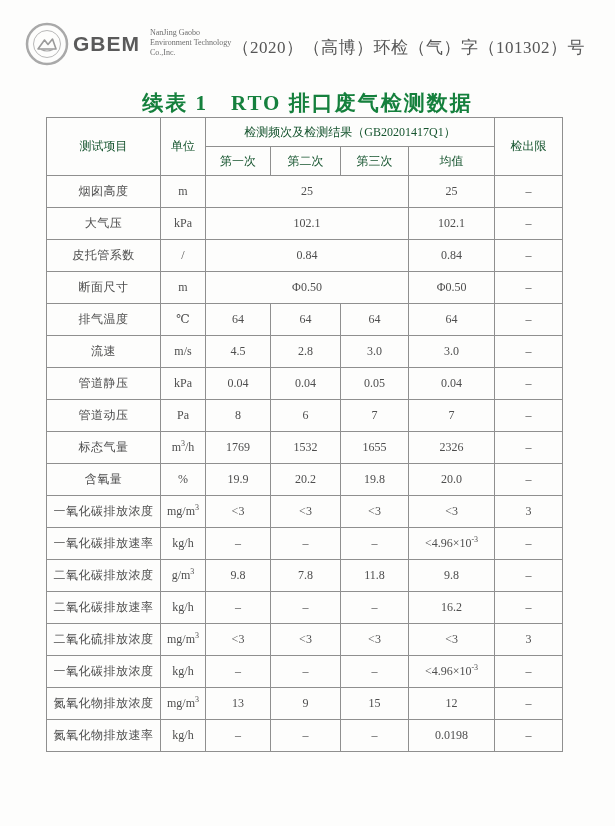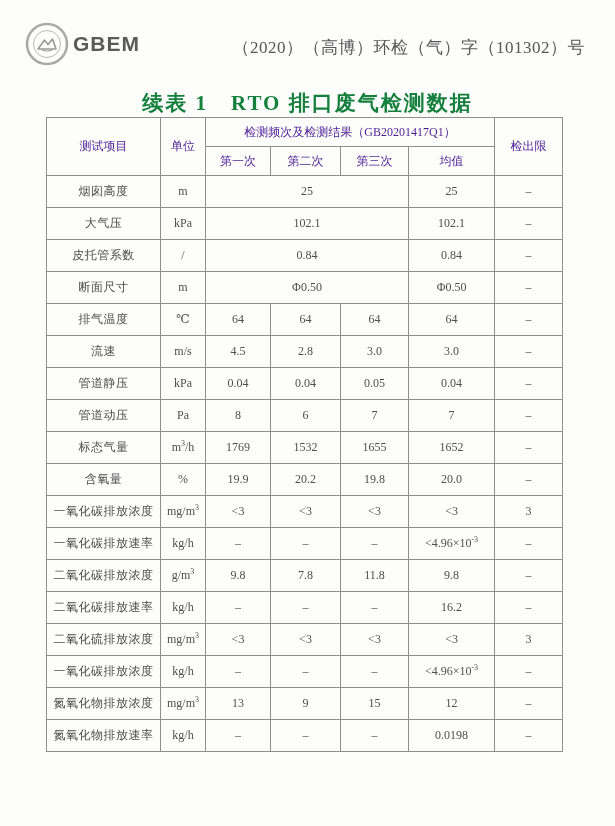--- a/index.html
+++ b/index.html
@@ -68,39 +68,44 @@
     color: #4e4e4e;
   }
   table.report th, table.report td {
     border: 1px solid #8f8f8f;
     text-align: center;
     vertical-align: middle;
     font-weight: normal;
     overflow: hidden;
     white-space: nowrap;
   }
-  table.report thead th { height: 29px; font-size: 12px; color: #4c1d95; }
+  table.report thead th { height: 29px; font-size: 12px; color: #14532d; }
   table.report tbody td { height: 32px; }
   td.c-item { font-size: 12px; letter-spacing: 0.5px; }
   sup { font-size: 8px; line-height: 0; }
 </style>
 </head>
 <body>
 
 <div class="page">
 
   <div class="doc-header">
     <div class="logo-block">
       <svg class="seal" viewBox="0 0 44 44" xmlns="http://www.w3.org/2000/svg">
         <circle cx="22" cy="22" r="20" fill="none" stroke="#a9a9a9" stroke-width="2.5"></circle>
         <circle cx="22" cy="22" r="13.5" fill="none" stroke="#b8b8b8" stroke-width="1"></circle>
         <path d="M13 27 L19.5 18 L23 22.5 L27.5 17 L31 27 Z" fill="none" stroke="#9a9a9a" stroke-width="1.6" stroke-linejoin="round"></path>
         <path d="M16 27.5 Q22 30.5 28 27.5" fill="none" stroke="#a5a5a5" stroke-width="1.2"></path>
       </svg>
       <span class="logo-text">GBEM</span>
+    </div>
+    <div class="company-lines">
+      <div>NanJing Gaobo</div>
+      <div>Environment Technology</div>
+      <div>Co.,Inc.</div>
     </div>
     <div class="report-number">（2020）（高博）环检（气）字（101302）号</div>
   </div>
 
   <div class="title">续表 1　RTO 排口废气检测数据</div>
 
 
   <table class="report">
     <colgroup>
       <col style="width:114px">
@@ -189,21 +194,21 @@
           <td class="c-val">7</td>
           <td class="c-avg">7</td>
           <td class="c-limit">–</td>
         </tr>
         <tr>
           <td class="c-item">标态气量</td>
           <td class="c-unit">m<sup>3</sup>/h</td>
           <td class="c-val">1769</td>
           <td class="c-val">1532</td>
           <td class="c-val">1655</td>
-          <td class="c-avg">1652</td>
+          <td class="c-avg">2326</td>
           <td class="c-limit">–</td>
         </tr>
         <tr>
           <td class="c-item">含氧量</td>
           <td class="c-unit">%</td>
           <td class="c-val">19.9</td>
           <td class="c-val">20.2</td>
           <td class="c-val">19.8</td>
           <td class="c-avg">20.0</td>
           <td class="c-limit">–</td>

